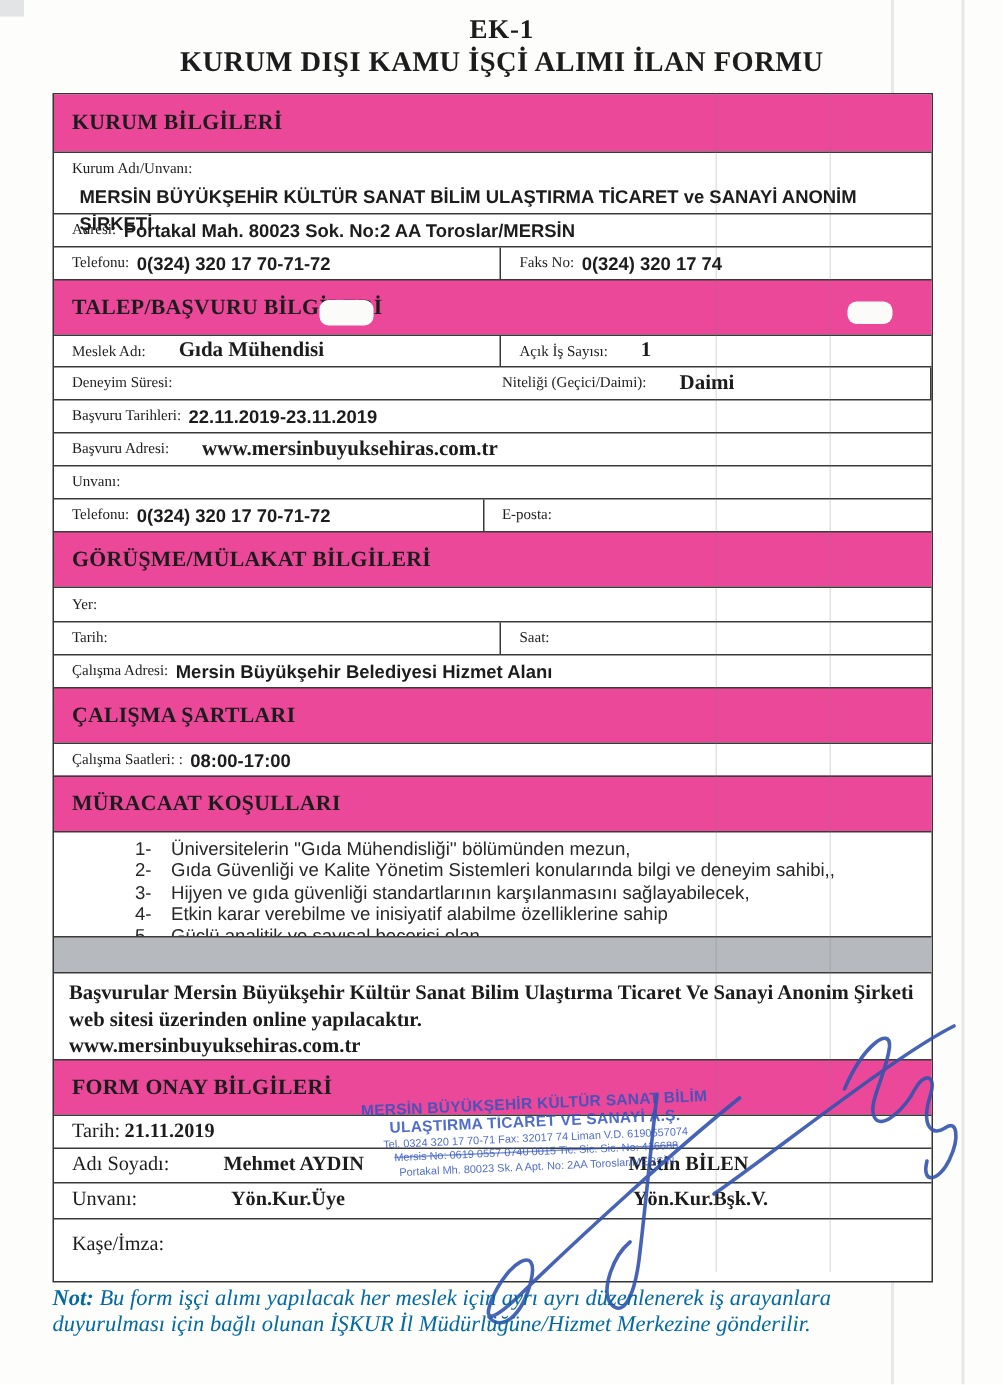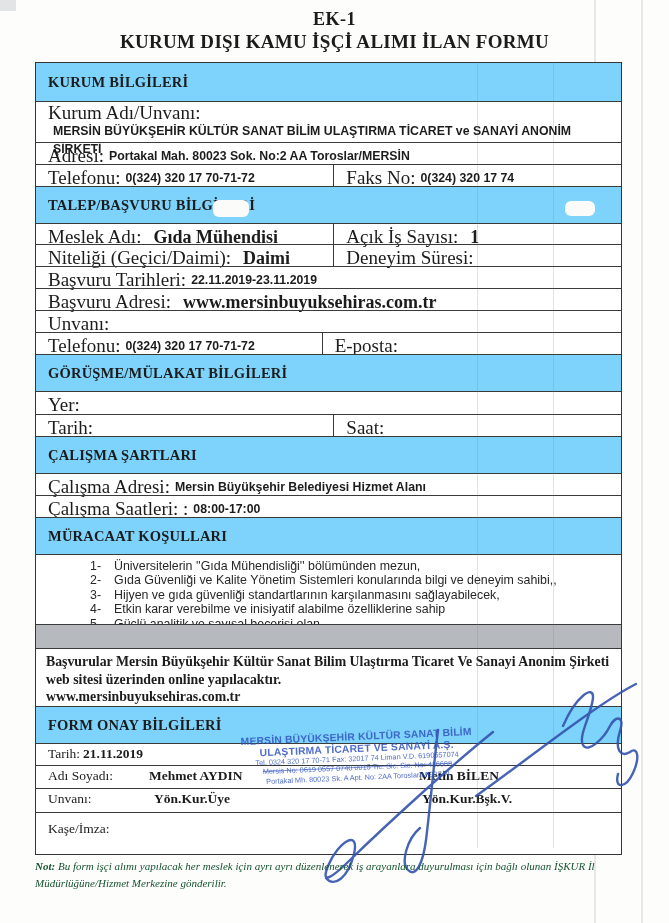--- a/index.html
+++ b/index.html
@@ -20,50 +20,50 @@
   .t-main{font-size:19px;font-weight:bold;letter-spacing:0.3px;margin-top:1px;}
 
   .formtable{
     position:absolute;left:35px;top:62px;width:587px;
     border:1.6px solid #353535;background:#ffffff;
     box-sizing:border-box;
   }
   .row{position:relative;border-top:1.5px solid #3a3a3a;box-sizing:border-box;display:flex;align-items:center;}
   .row.first{border-top:none;}
   .sec{
-    background:#7dd3fc;height:37px;
+    background:#ec4899;height:37px;
     font-weight:bold;font-size:14.5px;letter-spacing:0.2px;
     padding-left:12px;display:flex;align-items:center;
   }
   .cell{padding:2px 6px 2px 12px;box-sizing:border-box;align-self:stretch;display:flex;align-items:center;flex-wrap:wrap;}
   .cell.full{width:100%;}
   .cell.c-left{width:51%;border-right:1.5px solid #3a3a3a;}
   .cell.c-right{flex:1;}
-  .lbl{font-size:19px;white-space:pre;}
+  .lbl{font-size:10px;white-space:pre;}
   .v-sans{font-family:"Liberation Sans", sans-serif;font-weight:bold;font-size:12.3px;margin-left:5px;}
-  .v-serif{font-weight:bold;font-size:18px;margin-left:12px;}
+  .v-serif{font-weight:bold;font-size:14px;margin-left:22px;}
 
   .h38{height:38px;} .h41{height:41px;} .h22{height:22px;} .h21{height:21px;}
   .h23{height:23px;} .h24{height:24px;} .h37{height:37px;} .h42{height:42px;align-items:flex-start;}
   .kurum-cell{align-items:flex-start;line-height:18px;padding-top:2px;}
   .kurum-cell .v-sans{line-height:18px;}
 
   .list-row{display:block;padding:4px 10px 4px 54px;height:70px;box-sizing:border-box;}
   .list-line{display:flex;font-family:"Liberation Sans", sans-serif;font-size:12.4px;color:#272727;line-height:14.4px;}
   .list-num{width:24px;flex:0 0 24px;}
   .grayband{background:#b6babe;height:24px;}
 
   .basvurular{display:block;padding:4px 10px 2px 10px;height:58px;box-sizing:border-box;
     font-weight:bold;font-size:13.8px;line-height:17.5px;}
 
   .fo-row{display:block;position:relative;}
   .fo-abs{position:absolute;top:2px;font-size:13.5px;}
   .fo-bold{font-weight:bold;}
 
-  .note{position:absolute;left:35px;top:858px;width:596px;font-style:italic;font-size:11px;line-height:16.5px;color:#14532d;}
+  .note{position:absolute;left:35px;top:858px;width:596px;font-style:italic;font-size:15px;line-height:16.5px;color:#0369a1;}
   .note b{font-style:italic;}
 
   
   .stamp{
     position:absolute;left:238px;top:731px;width:238px;
     transform:rotate(-2.5deg);color:rgba(48,84,190,0.85);
     font-family:"Liberation Sans", sans-serif;text-align:center;line-height:11px;
     pointer-events:none;
   }
   .stamp .s-big{font-weight:bold;font-size:10.3px;line-height:11.5px;letter-spacing:0.2px;}
@@ -116,27 +116,27 @@
       <div class="cell c-left">
         <span class="lbl">Meslek Adı:</span>
         <span class="v-serif">Gıda Mühendisi</span>
       </div>
       <div class="cell c-right">
         <span class="lbl">Açık İş Sayısı:</span>
         <span class="v-serif">1</span>
       </div>
     </div>
     <div class="row h22">
+      <div class="cell c-right">
+        <span class="lbl">Deneyim Süresi:</span>
+        <span class="v-serif"></span>
+      </div>
       <div class="cell c-left">
         <span class="lbl">Niteliği (Geçici/Daimi):</span>
         <span class="v-serif">Daimi</span>
-      </div>
-      <div class="cell c-right">
-        <span class="lbl">Deneyim Süresi:</span>
-        <span class="v-serif"></span>
       </div>
     </div>
     <div class="row h22">
       <div class="cell full">
         <span class="lbl">Başvuru Tarihleri:</span>
         <span class="v-sans">22.11.2019-23.11.2019</span>
       </div>
     </div>
     <div class="row h22">
       <div class="cell full">
@@ -172,27 +172,27 @@
       <div class="cell c-left">
         <span class="lbl">Tarih:</span>
         <span class="v-serif"></span>
       </div>
       <div class="cell c-right">
         <span class="lbl">Saat:</span>
         <span class="v-serif"></span>
       </div>
     </div>
 
-    <div class="row sec h37">ÇALIŞMA ŞARTLARI</div>
     <div class="row h22">
       <div class="cell full">
         <span class="lbl">Çalışma Adresi:</span>
         <span class="v-sans">Mersin Büyükşehir Belediyesi Hizmet Alanı</span>
       </div>
     </div>
+    <div class="row sec h37">ÇALIŞMA ŞARTLARI</div>
     <div class="row h22">
       <div class="cell c-right">
         <span class="lbl">Çalışma Saatleri: :</span>
         <span class="v-sans">08:00-17:00</span>
       </div>
     </div>
 
     <div class="row sec h37">MÜRACAAT KOŞULLARI</div>
     <div class="row list-row">
       <div class="list-line">

